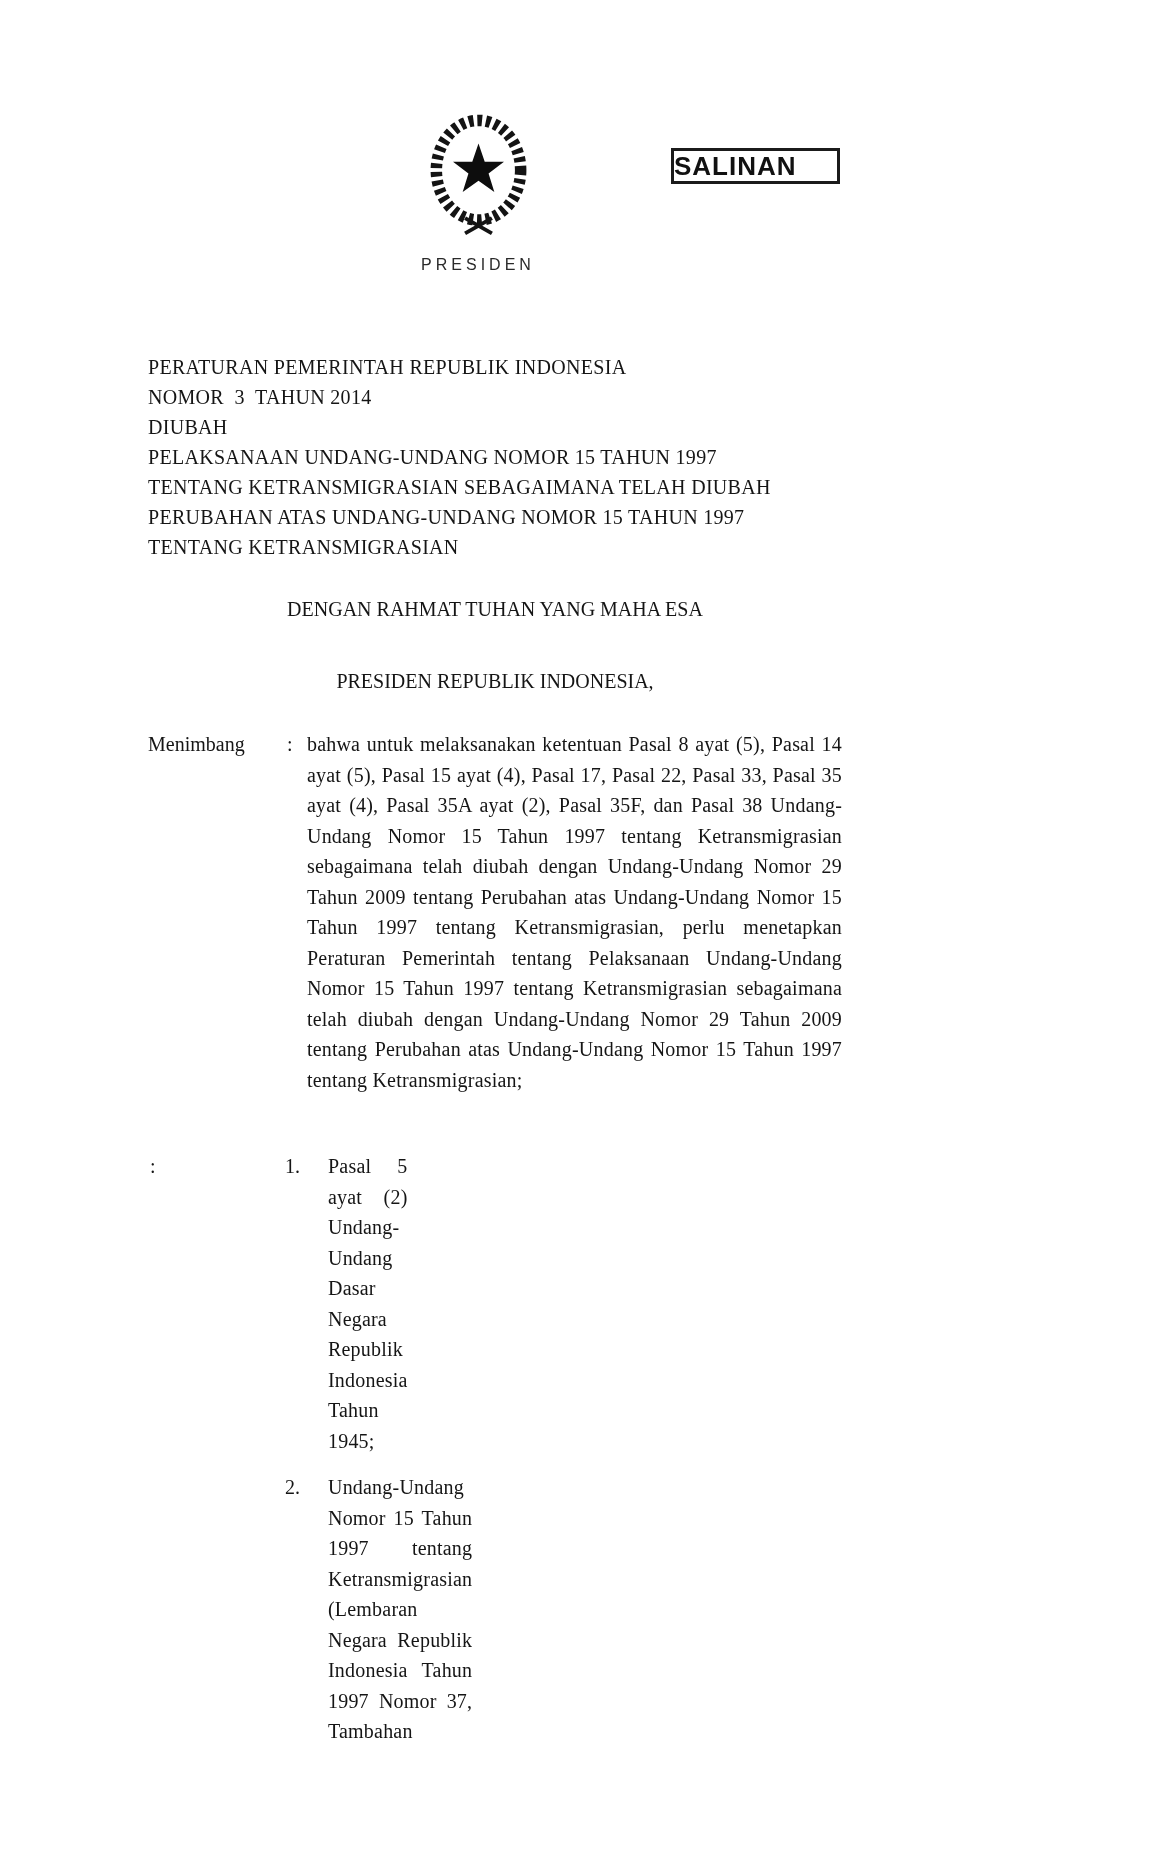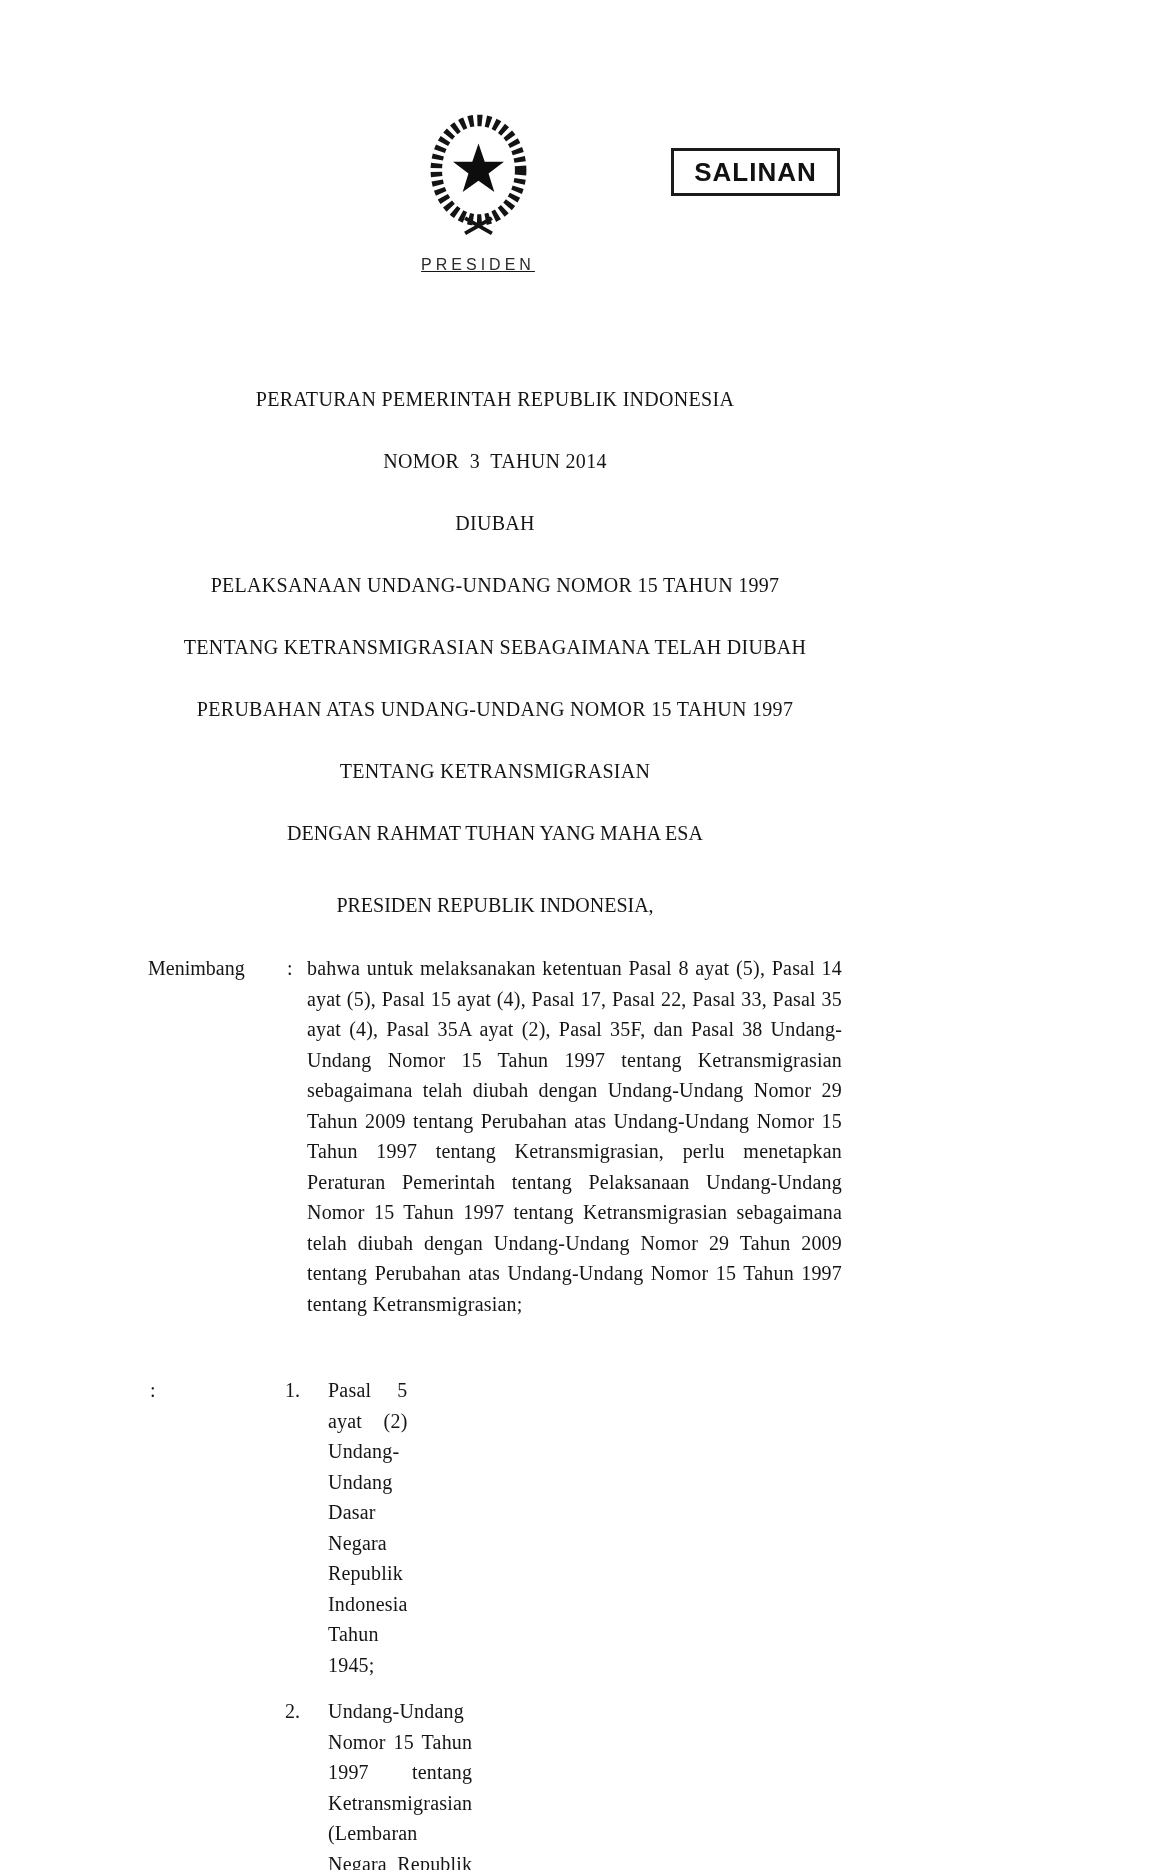--- a/index.html
+++ b/index.html
@@ -14,40 +14,38 @@
     font-family: "Liberation Serif", serif;
     overflow: hidden;
   }
 
   
   .salinan-box {
     position: absolute;
     top: 148px;
     left: 671px;
     width: 169px;
-    height: 48px;
+    height: 36px;
     border: 3px solid #1b1b1b;
     display: flex;
     align-items: center;
-    justify-content: center;
     font-family: "Liberation Sans", sans-serif;
     font-weight: bold;
     font-size: 26px;
     letter-spacing: 1px;
     color: #111;
   }
 
   
   .letterhead {
     position: absolute;
     top: 110px;
     left: 148px;
     width: 660px;
     text-align: center;
-    text-decoration: underline;
   }
   .emblem { display: flex; justify-content: center; }
   .letterhead-text {
     margin-top: 12px;
     font-family: "Liberation Sans", sans-serif;
     font-size: 16px;
     letter-spacing: 4px;
     line-height: 25px;
     color: #2a2a2a;
   }
@@ -55,24 +53,22 @@
   
   .content {
     position: absolute;
     left: 148px;
     top: 352px;
     width: 694px;
     font-size: 20px;
     line-height: 30px;
   }
   .title-block div {
-    text-align: center;
     white-space: pre-wrap;
     letter-spacing: 0.3px;
-    margin-top: 32px;
   }
   .invocation { text-align: center; margin-top: 32px; }
   .issuer     { text-align: center; margin-top: 42px; }
 
   .section {
     display: grid;
     grid-template-columns: 137px 22px 1fr;
     margin-top: 33px;
     line-height: 30.5px;
   }

